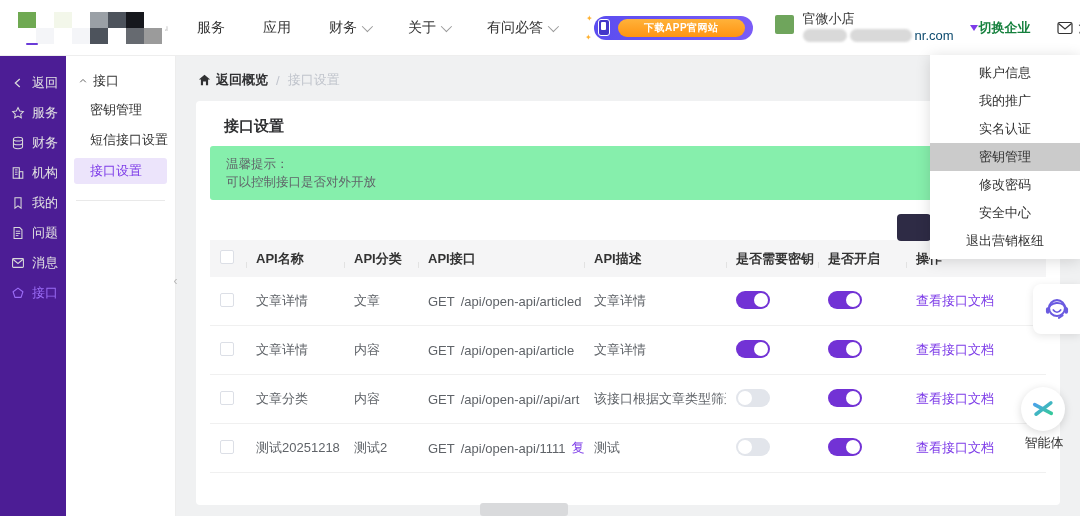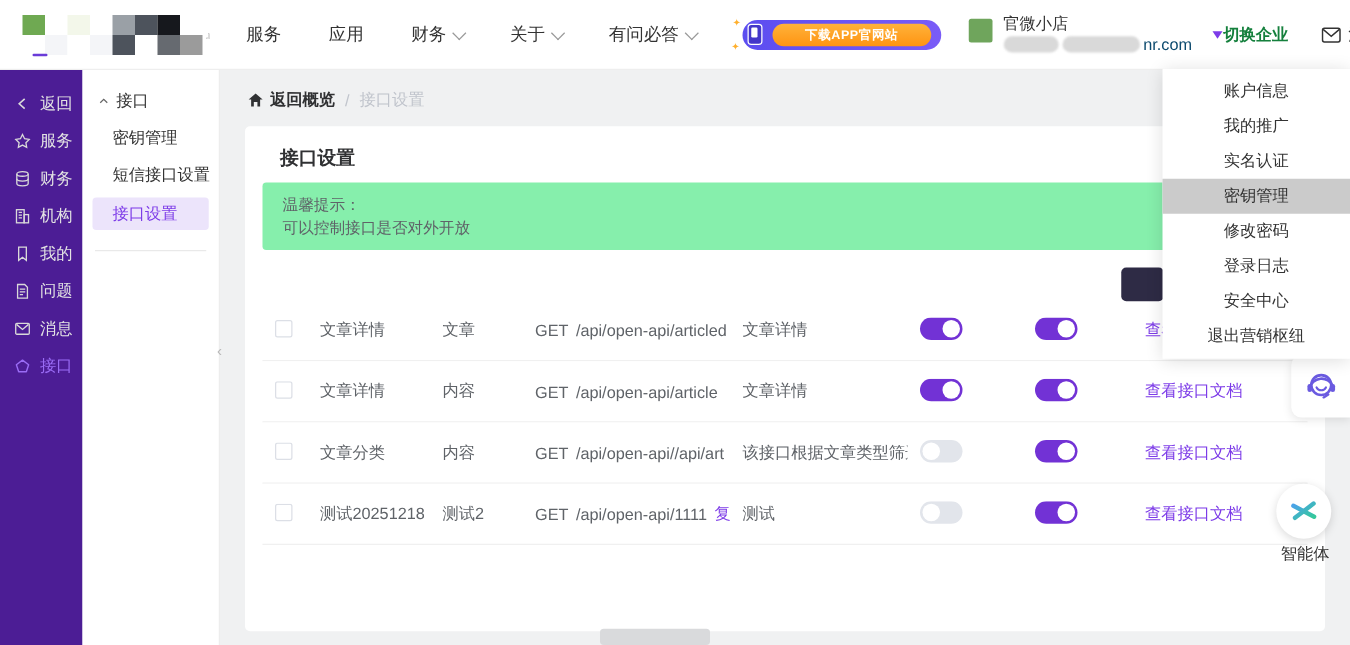--- a/index.html
+++ b/index.html
@@ -258,20 +258,30 @@
 
     <section class="card">
       <h2 class="card-title">接口设置</h2>
 
       <div class="notice">
         <div>温馨提示：</div>
         <div>可以控制接口是否对外开放</div>
       </div>
 
       <div class="table">
+        <div class="trow thead">
+          <div class="cell c-check"><span class="checkbox"></span></div>
+          <div class="cell c-name">API名称</div>
+          <div class="cell c-cat">API分类</div>
+          <div class="cell c-api">API接口</div>
+          <div class="cell c-desc">API描述</div>
+          <div class="cell c-key">是否需要密钥</div>
+          <div class="cell c-open">是否开启</div>
+          <div class="cell c-op">操作</div>
+        </div>
 
         <div class="trow tbody-row">
           <div class="cell c-check"><span class="checkbox"></span></div>
           <div class="cell c-name">文章详情</div>
           <div class="cell c-cat">文章</div>
           <div class="cell c-api apicell">
               <span>GET</span>
               <span>/api/open-api/articled</span>
             </div>
           <div class="cell c-desc">文章详情</div>
@@ -328,21 +338,20 @@
 </div>
 
 <div class="hidden-frag"></div>
 
 <div class="user-menu">
   <div class="um-item">账户信息</div>
   <div class="um-item">我的推广</div>
   <div class="um-item">实名认证</div>
   <div class="um-item hl">密钥管理</div>
   <div class="um-item">修改密码</div>
-  <div class="um-item">登录日志</div>
   <div class="um-item">安全中心</div>
   <div class="um-item">退出营销枢纽</div>
 </div>
 
 <div class="cs-widget">
   <svg width="30" height="30" viewBox="0 0 32 32">
     <circle cx="16" cy="15" r="8.5" fill="none" stroke="#6a5ae0" stroke-width="2.2"></circle>
     <path d="M6 18 a10.5 10.5 0 0 1 20 -2" fill="none" stroke="#6a5ae0" stroke-width="2.2" stroke-linecap="round"></path>
     <rect x="4.2" y="14" width="4" height="7" rx="2" fill="#6a5ae0"></rect>
     <rect x="23.8" y="14" width="4" height="7" rx="2" fill="#6a5ae0"></rect>

